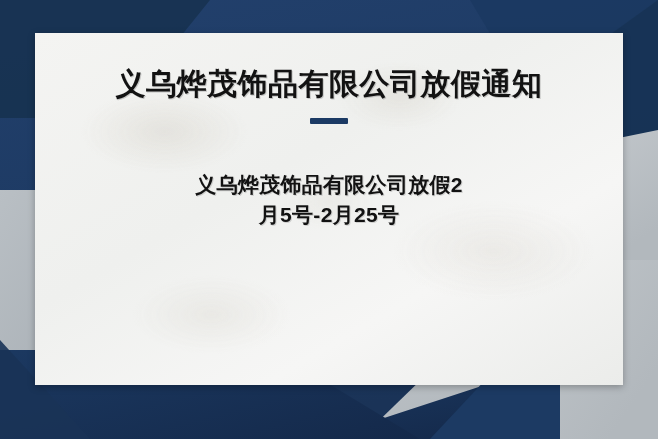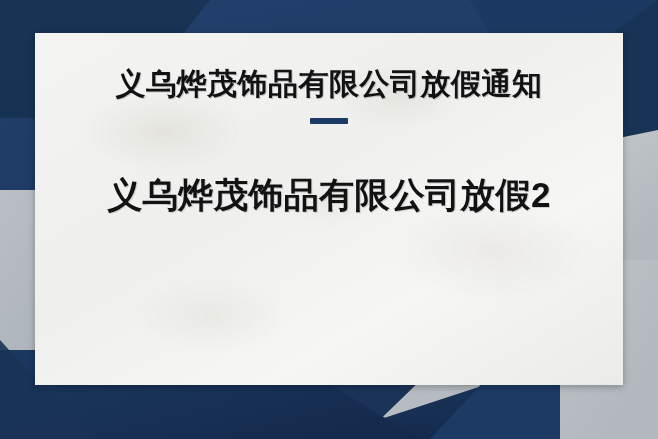--- a/index.html
+++ b/index.html
@@ -72,21 +72,21 @@
   }
   .body-block {
     position: relative;
     z-index: 2;
     margin-top: 46px;
     width: 100%;
     text-align: center;
   }
   .body-line {
     display: block;
-    font-size: 35px;
+    font-size: 21px;
     font-weight: bold;
     color: #121212;
     line-height: 1.45;
     letter-spacing: 0.3px;
     white-space: nowrap;
     text-shadow: 1px 1px 0 rgba(125,125,125,0.3);
   }
 </style>
 </head>
 <body>
@@ -139,16 +139,17 @@
 
   <div id="card">
     <div id="card-texture"></div>
 
     <h1 class="poster-title">义乌烨茂饰品有限公司放假通知</h1>
 
     <div class="title-divider"></div>
 
     <div class="body-block">
       <span class="body-line">义乌烨茂饰品有限公司放假2</span>
+      <span class="body-line">月5号-2月25号</span>
     </div>
   </div>
 
 </div>
 
 </body></html>

